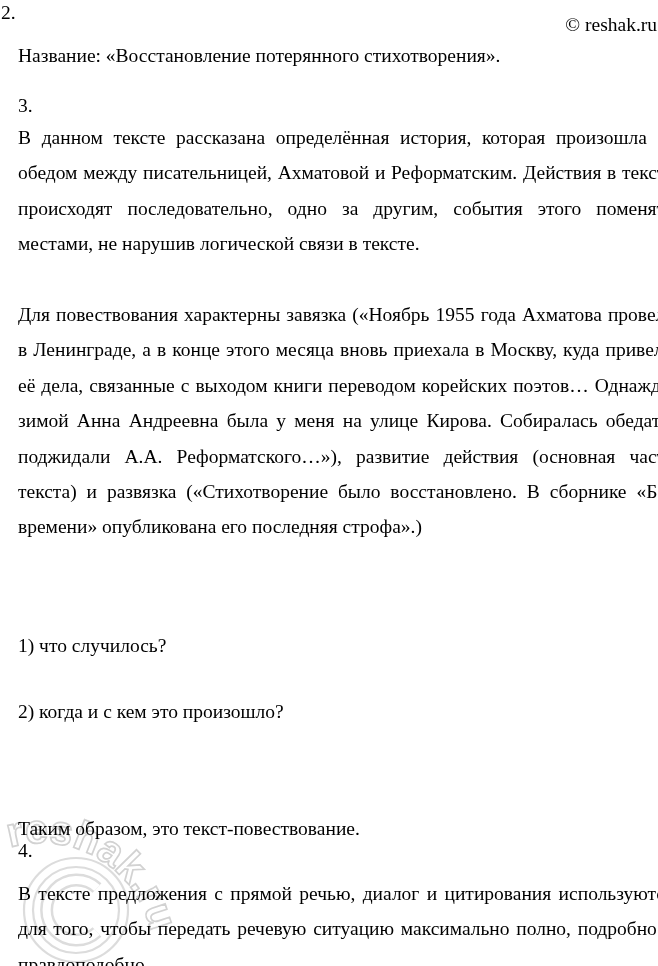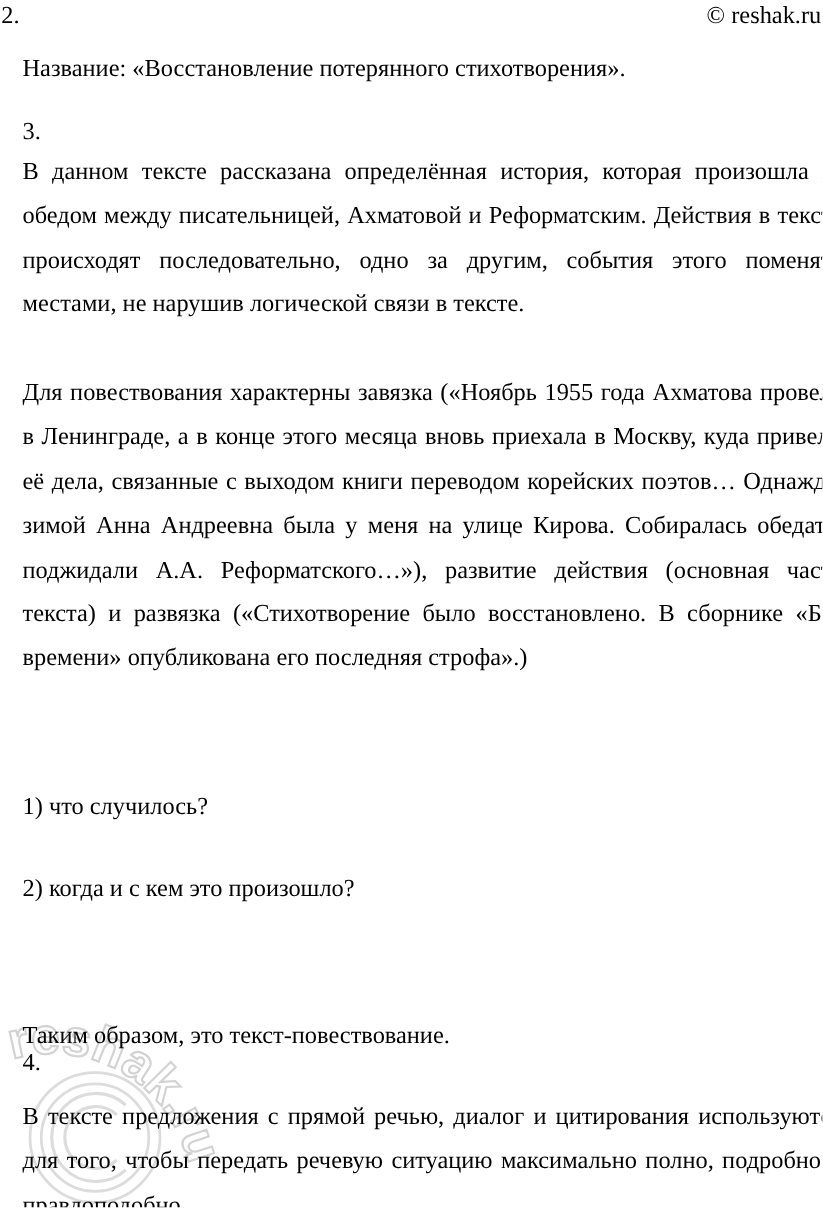--- a/index.html
+++ b/index.html
@@ -43,21 +43,21 @@
   .hdr-num {
     position: absolute;
     left: 1px;
     top: 0px;
     font-size: 19.5px;
     line-height: 26px;
   }
   .hdr-copy {
     position: absolute;
     right: 1px;
-    top: 0px;
+    top: 12px;
     font-size: 19.5px;
     line-height: 26px;
     white-space: nowrap;
   }
 
   
   .tblock {
     position: absolute;
     left: 1px;
     width: 656px;

